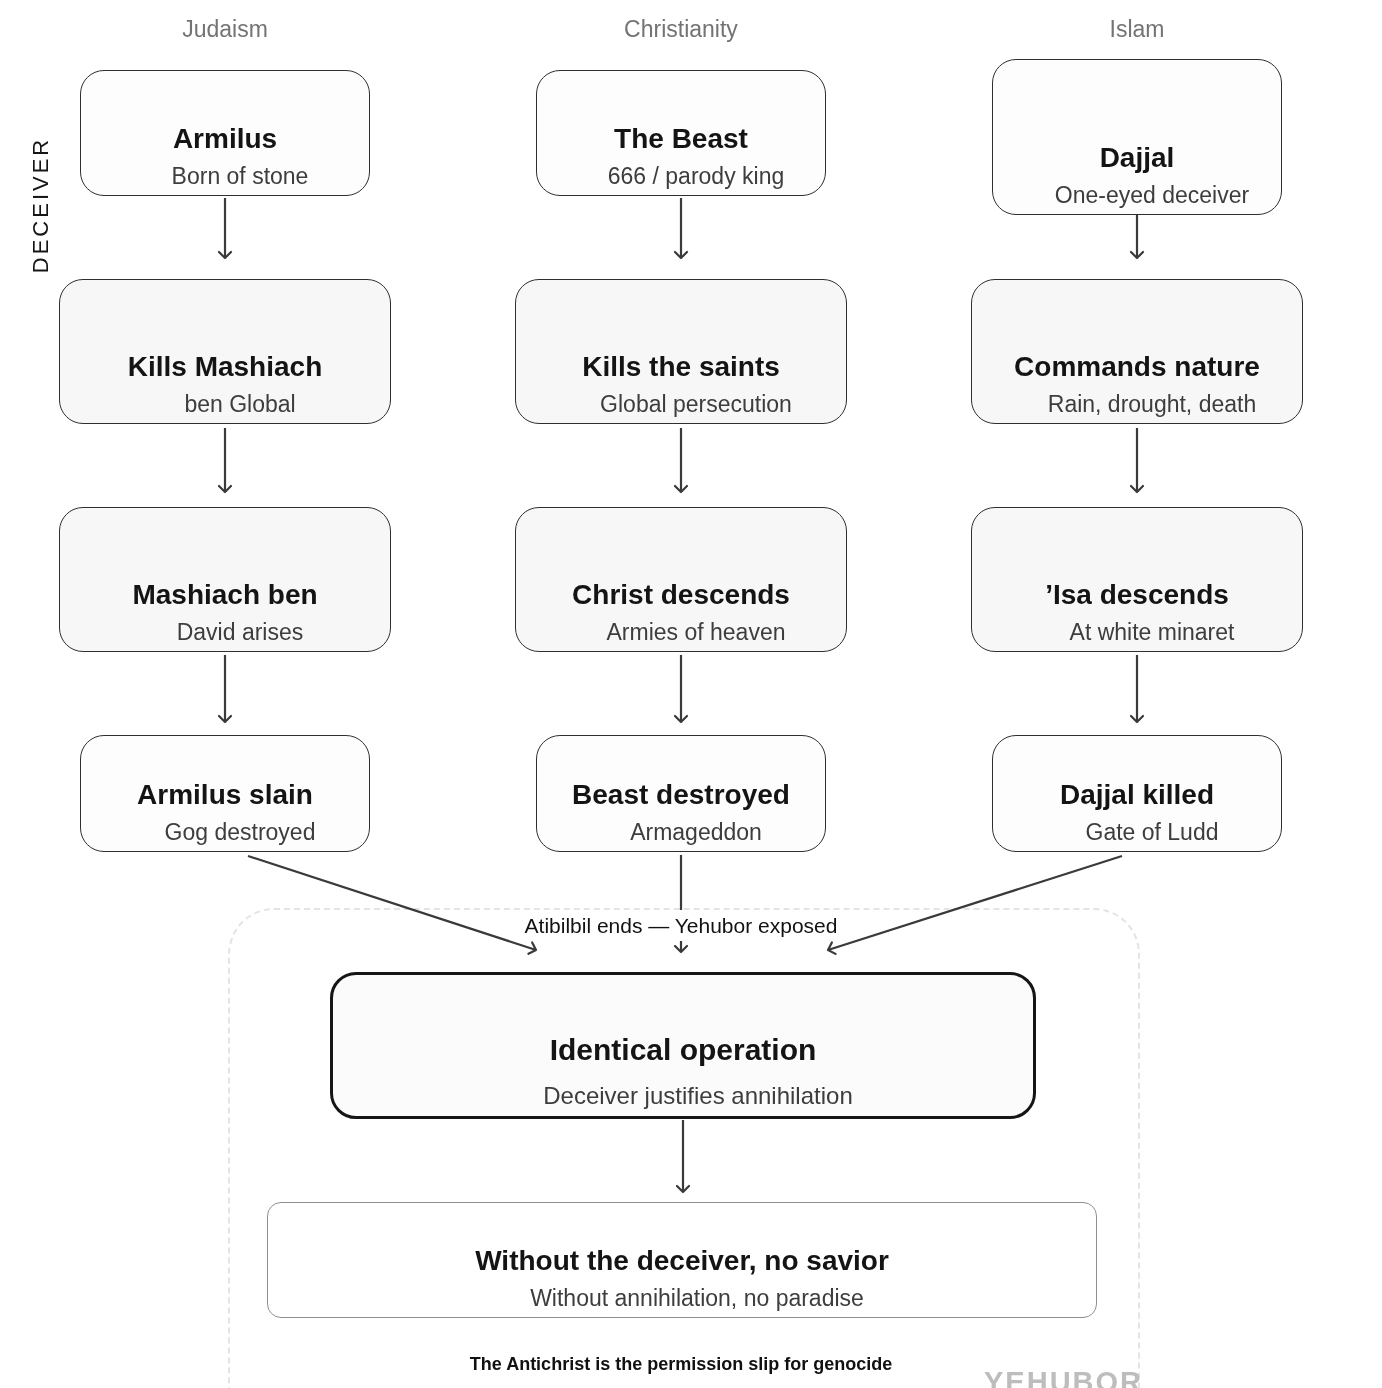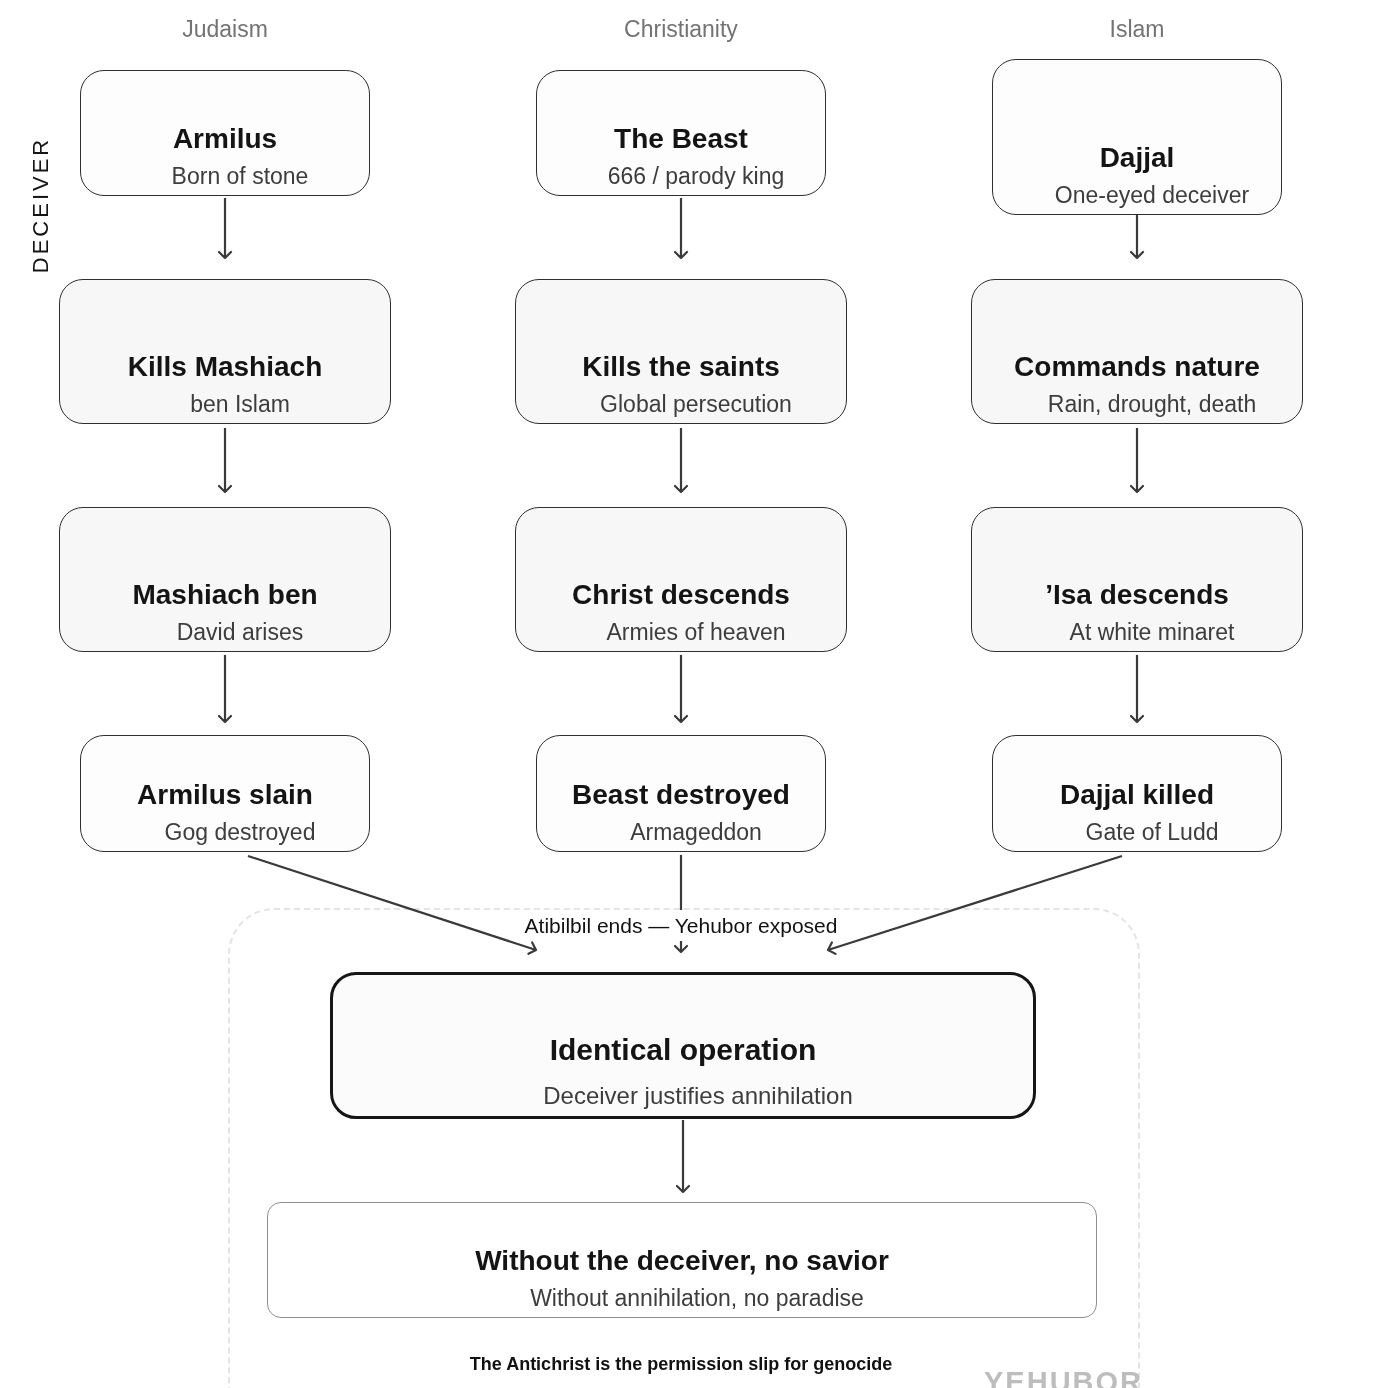--- a/index.html
+++ b/index.html
@@ -83,21 +83,21 @@
   <div class="col-header" style="left:225px">Judaism</div>
   <div class="col-header" style="left:681px">Christianity</div>
   <div class="col-header" style="left:1137px">Islam</div>
 
   <div class="node" style="left:80px;top:70px;width:290px;height:126px">
     <div class="node-title">Armilus</div>
     <div class="node-sub">Born of stone</div>
   </div>
   <div class="node gray" style="left:59px;top:279px;width:332px;height:145px">
     <div class="node-title">Kills Mashiach</div>
-    <div class="node-sub">ben Islam</div>
+    <div class="node-sub">ben Global</div>
   </div>
   <div class="node gray" style="left:59px;top:507px;width:332px;height:145px">
     <div class="node-title">Mashiach ben</div>
     <div class="node-sub">David arises</div>
   </div>
   <div class="node" style="left:80px;top:735px;width:290px;height:117px">
     <div class="node-title">Armilus slain</div>
     <div class="node-sub">Gog destroyed</div>
   </div>
 

